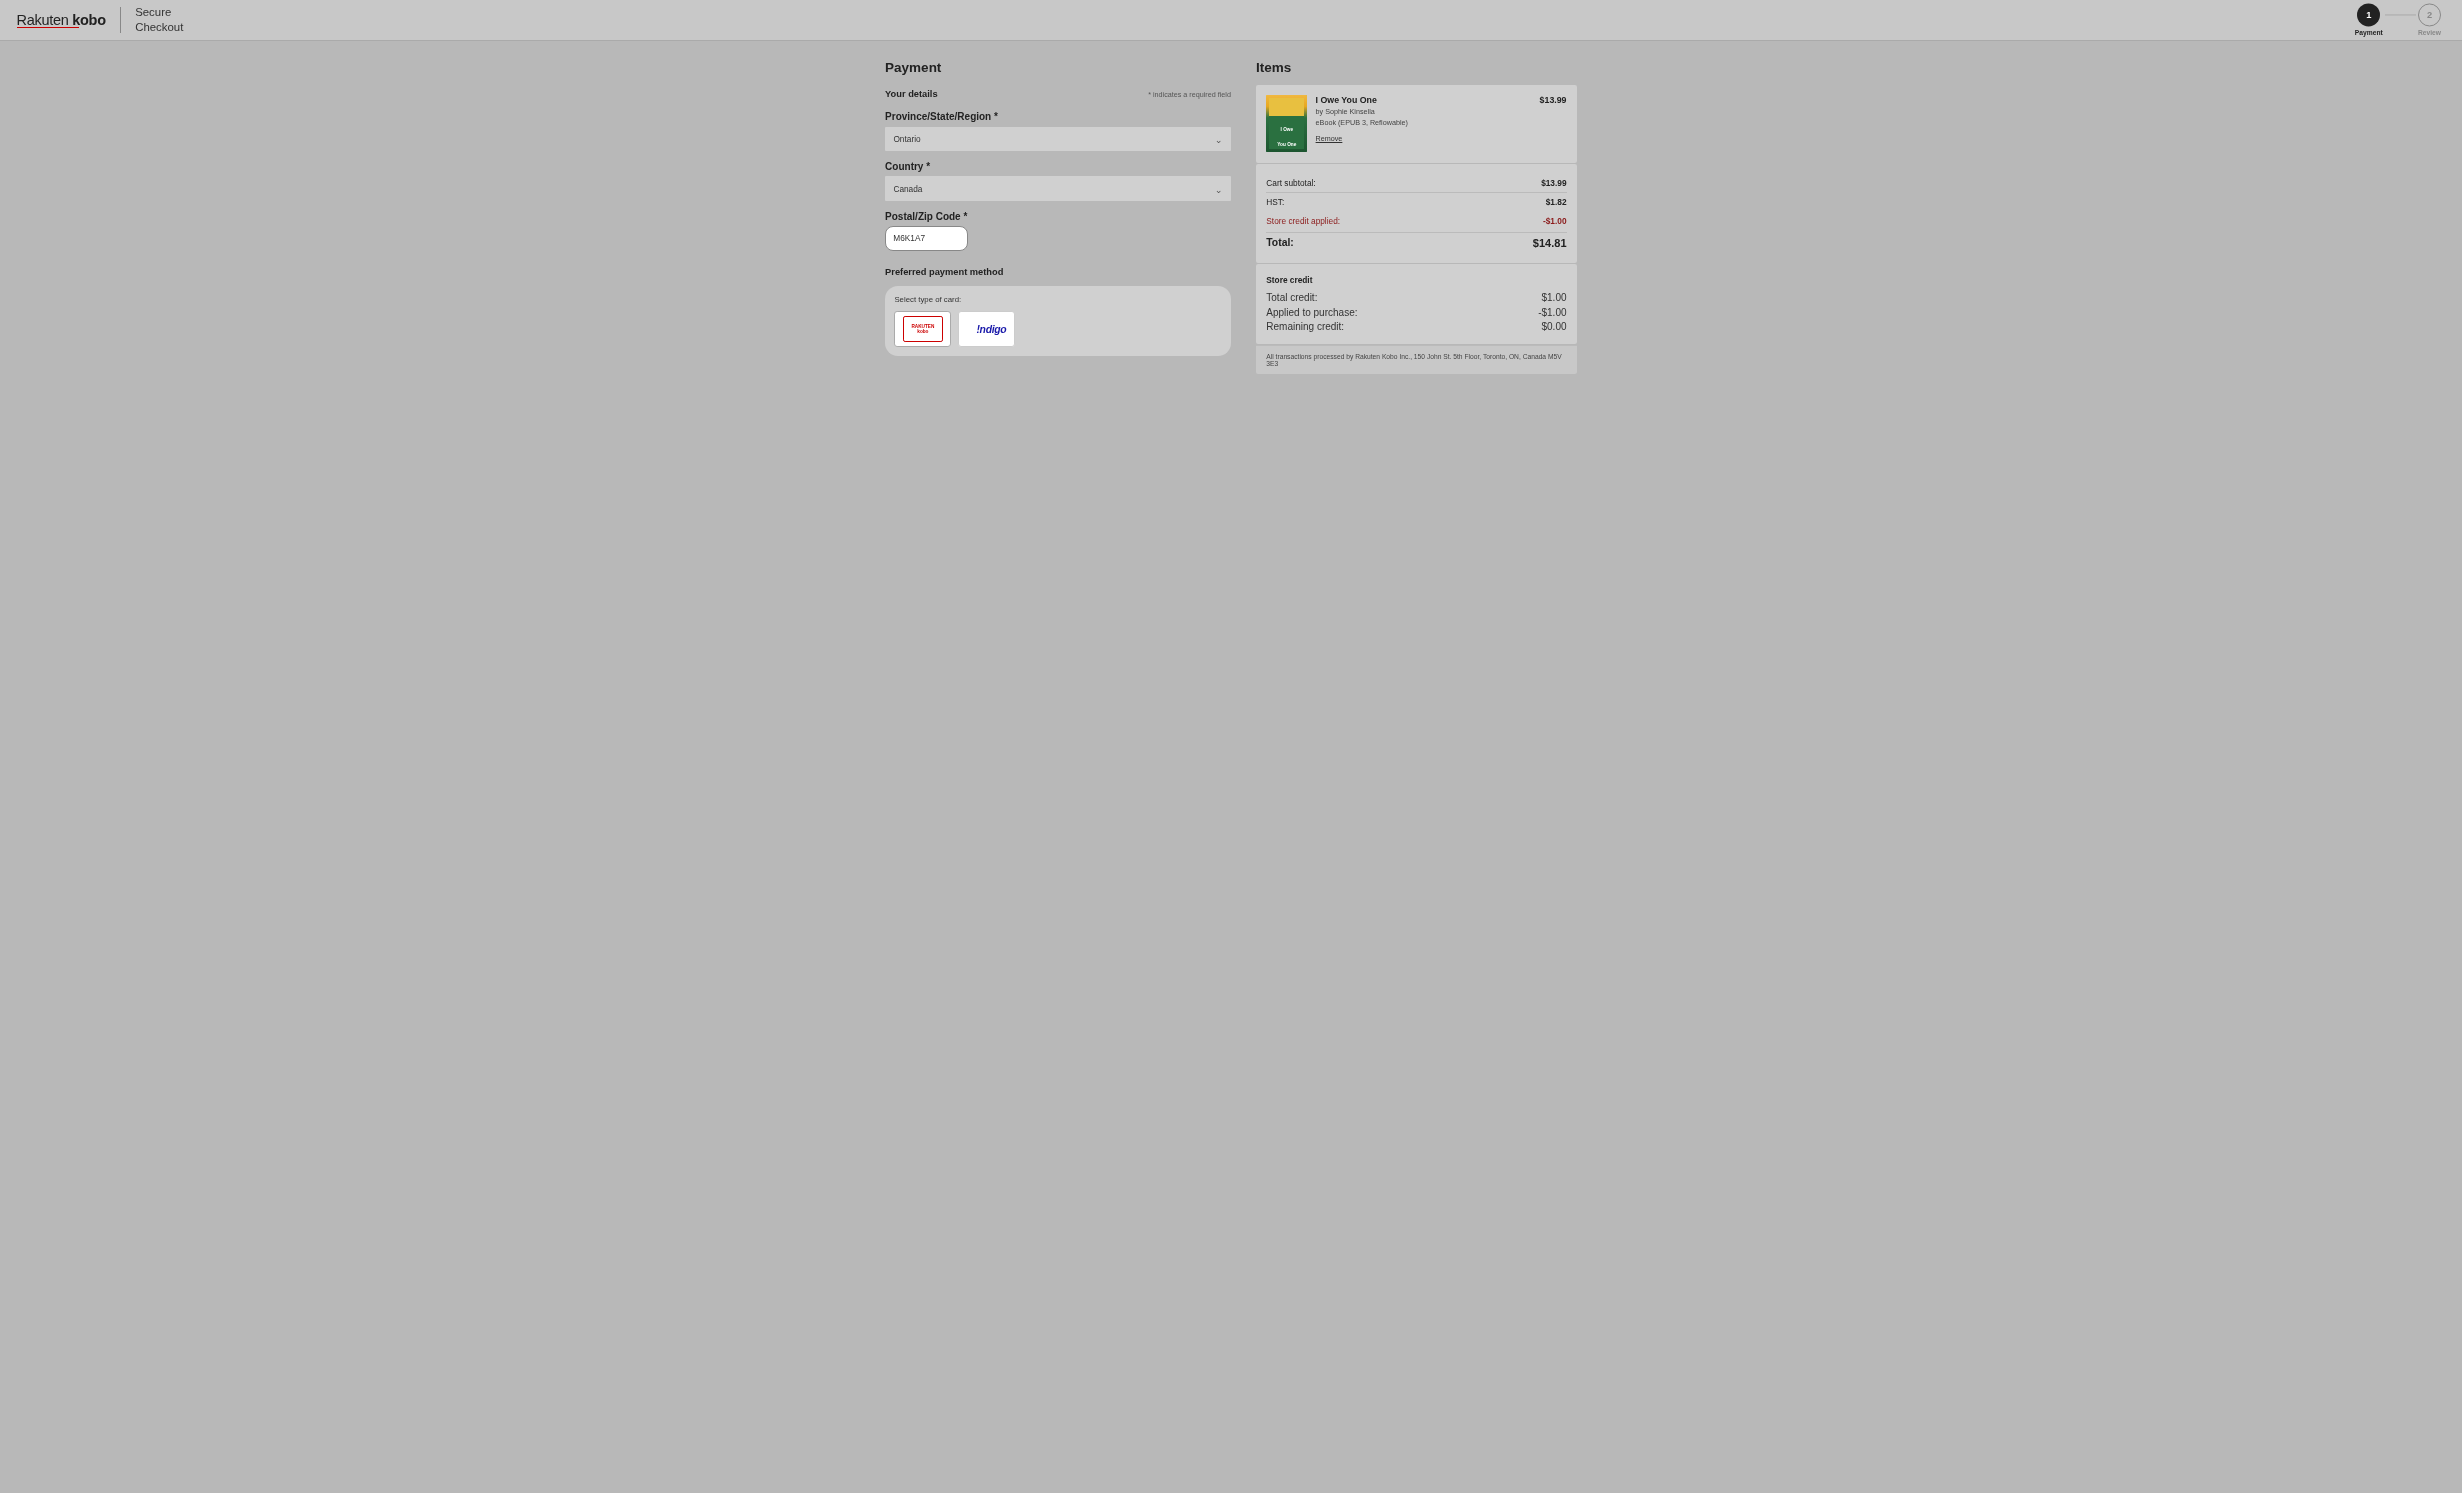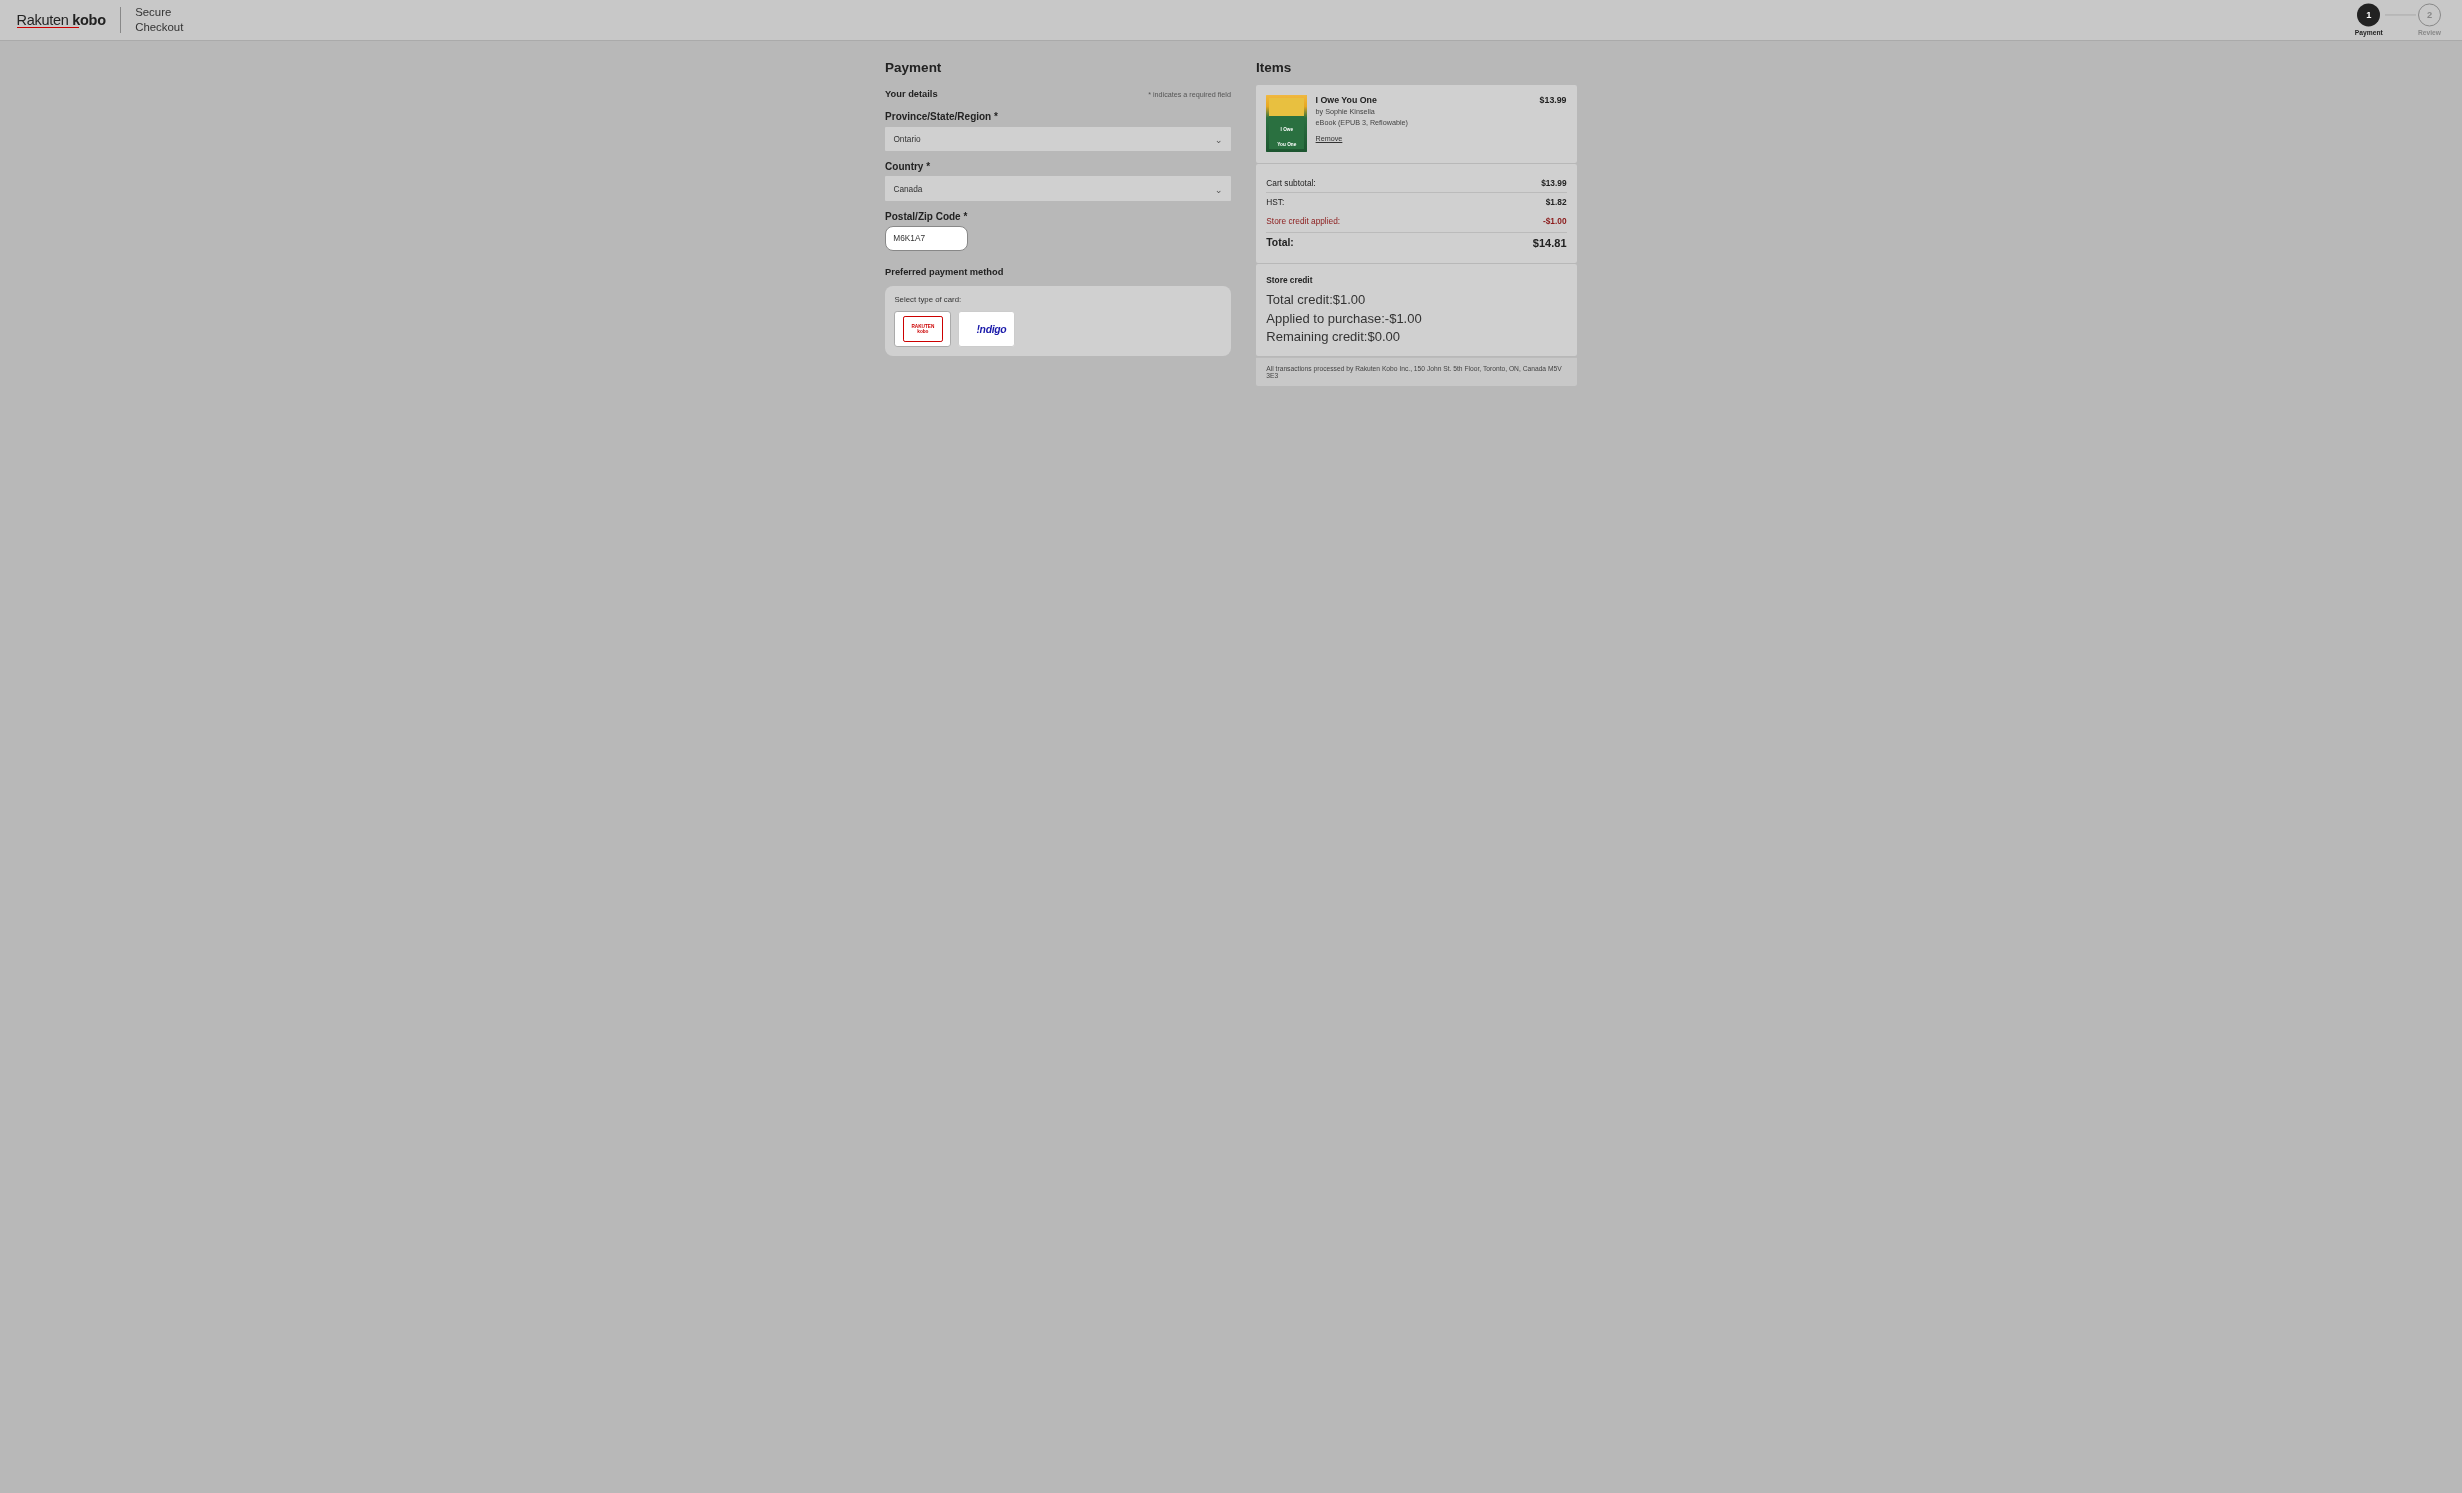--- a/index.html
+++ b/index.html
@@ -189,21 +189,21 @@
       margin-top: 16.6px;
     }
     .payment-method-title {
       font-size: 9.3px;
       font-weight: 600;
       color: #222;
       margin-bottom: 8.3px;
     }
     .card-type-container {
       background: #d0d0d0;
-      border-radius: 8px;
+      border-radius: 13px;
       padding: 9.3px;
     }
     .card-type-label {
       font-size: 7.8px;
       color: #333;
       margin-bottom: 7.2px;
     }
     .card-options {
       display: flex;
       gap: 6.2px;
@@ -377,21 +377,22 @@
       margin-top: 1px;
     }
     .store-credit-title {
       font-size: 8.3px;
       font-weight: 600;
       color: #222;
       margin-bottom: 6.2px;
     }
     .credit-detail-row {
       display: flex;
-      font-size: 13px;
+      justify-content: space-between;
+      font-size: 10px;
       color: #333;
       padding: 1.6px 0;
     }
 
     .transactions-note {
       background: #c8c8c8;
       border-top: 0.5px solid #bbb;
       padding: 7.2px 10.4px;
       font-size: 6.7px;
       color: #444;

